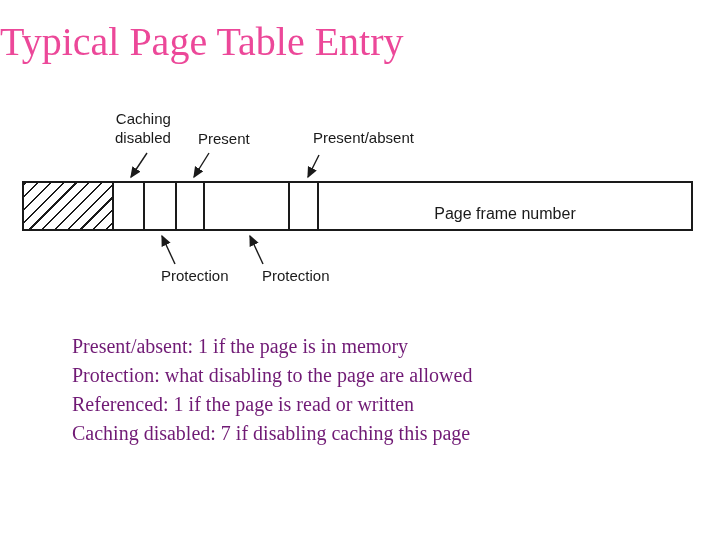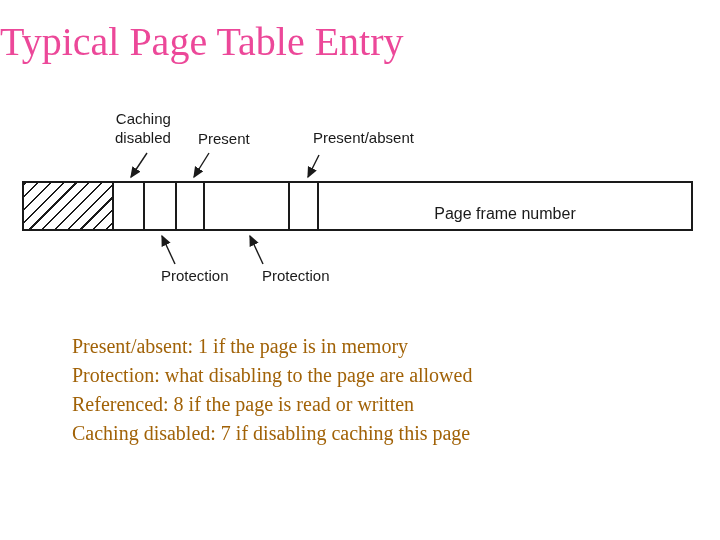--- a/index.html
+++ b/index.html
@@ -72,21 +72,21 @@
   }
 
   
   .body-text {
     position: absolute;
     left: 72px; top: 332px;
     width: 640px;
     font-family: "Liberation Serif", serif;
     font-size: 20px;
     line-height: 29px;
-    color: #a16207;
+    color: #701a75;
   }
   .body-line { white-space: nowrap; }
   .body-line.indent { padding-left: 140px; }
 </style>
 </head>
 <body>
 
 <div class="slide">
 
   <div class="title">Typical Page Table Entry</div>
@@ -123,17 +123,17 @@
       <line x1="209" y1="153" x2="194" y2="177" marker-end="url(#ah)"></line>
       <line x1="319" y1="155" x2="308" y2="177" marker-end="url(#ah)"></line>
       <line x1="175" y1="264" x2="162" y2="236" marker-end="url(#ah)"></line>
       <line x1="263" y1="264" x2="250" y2="236" marker-end="url(#ah)"></line>
     </g>
   </svg>
 
   <div class="body-text">
     <div class="body-line">Present/absent: 1 if the page is in memory</div>
     <div class="body-line">Protection: what disabling to the page are allowed</div>
-    <div class="body-line">Referenced: 8 if the page is read or written</div>
+    <div class="body-line">Referenced: 1 if the page is read or written</div>
     <div class="body-line">Caching disabled: 7 if disabling caching this page</div>
   </div>
 
 </div>
 
 </body></html>

